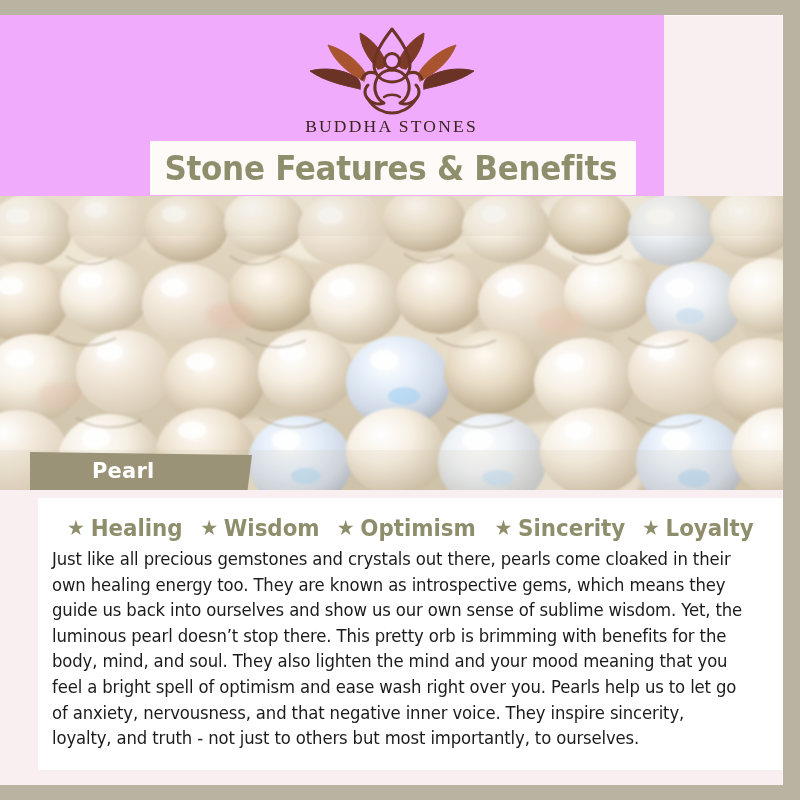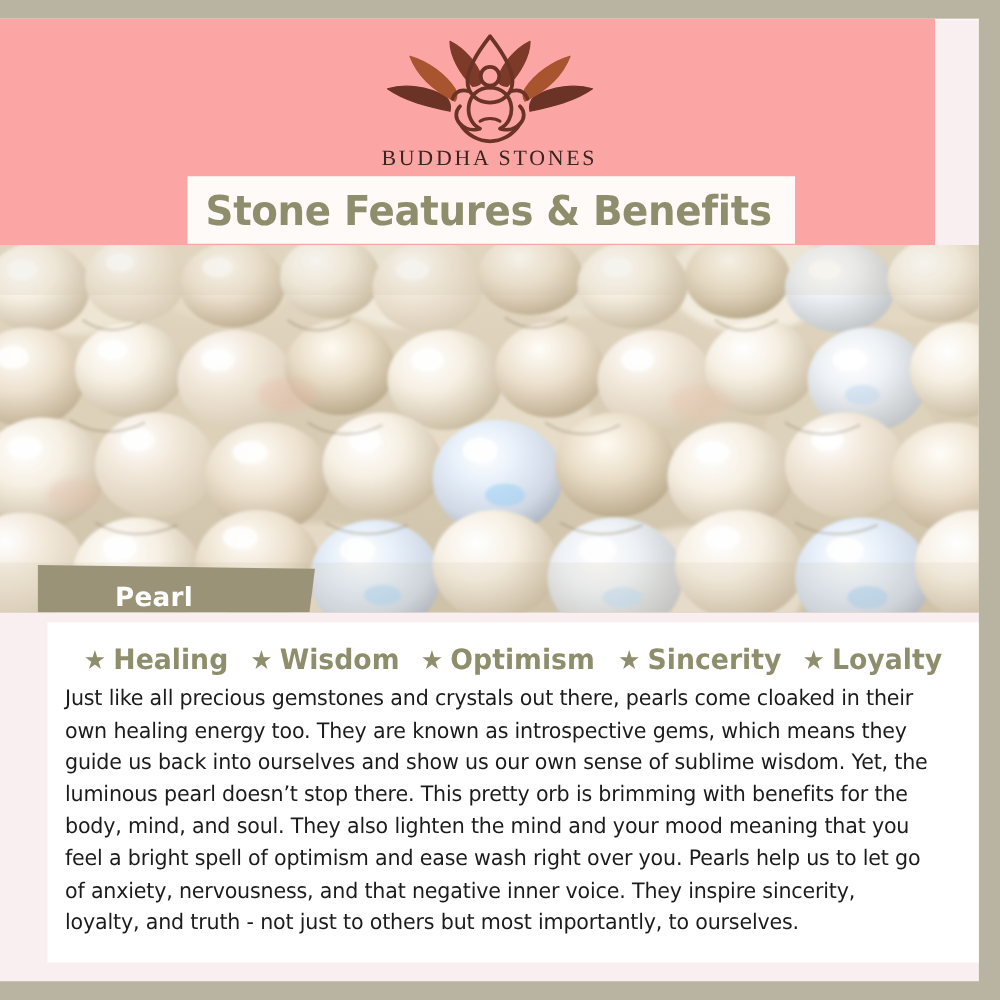--- a/index.html
+++ b/index.html
@@ -28,22 +28,22 @@
     position:absolute;
     left:0; top:15px;
     width:783px; height:770px;
     background:#faeff0;
   }
 
   
   .header {
     position:absolute;
     left:0; top:15px;
-    width:748px; height:181px;
-    background:#fca5a5;
+    width:664px; height:181px;
+    background:#f0abfc;
   }
   .logo-wrap {
     position:absolute;
     left:0; top:0; width:783px; height:140px;
     display:flex; flex-direction:column;
     align-items:center; justify-content:flex-start;
     padding-top:12px;
   }
   .logo-mark { width:180px; height:88px; display:block; }
   .logo-text {
@@ -83,21 +83,21 @@
   }
   .photo svg { display:block; width:783px; height:294px; }
 
   
   .name-band {
     position:absolute;
     left:30px; top:452px;
     width:222px; height:38px;
     background:#9b9377;
     clip-path:polygon(0 0, 100% 3px, 98% 100%, 0 100%);
-    display:flex; align-items:flex-end;
+    display:flex; align-items:center;
   }
   .name-band .name {
     font-family:"DejaVu Sans", sans-serif;
     font-weight:bold;
     font-size:21px;
     color:#ffffff;
     padding-left:62px;
     letter-spacing:0.2px;
   }
 

